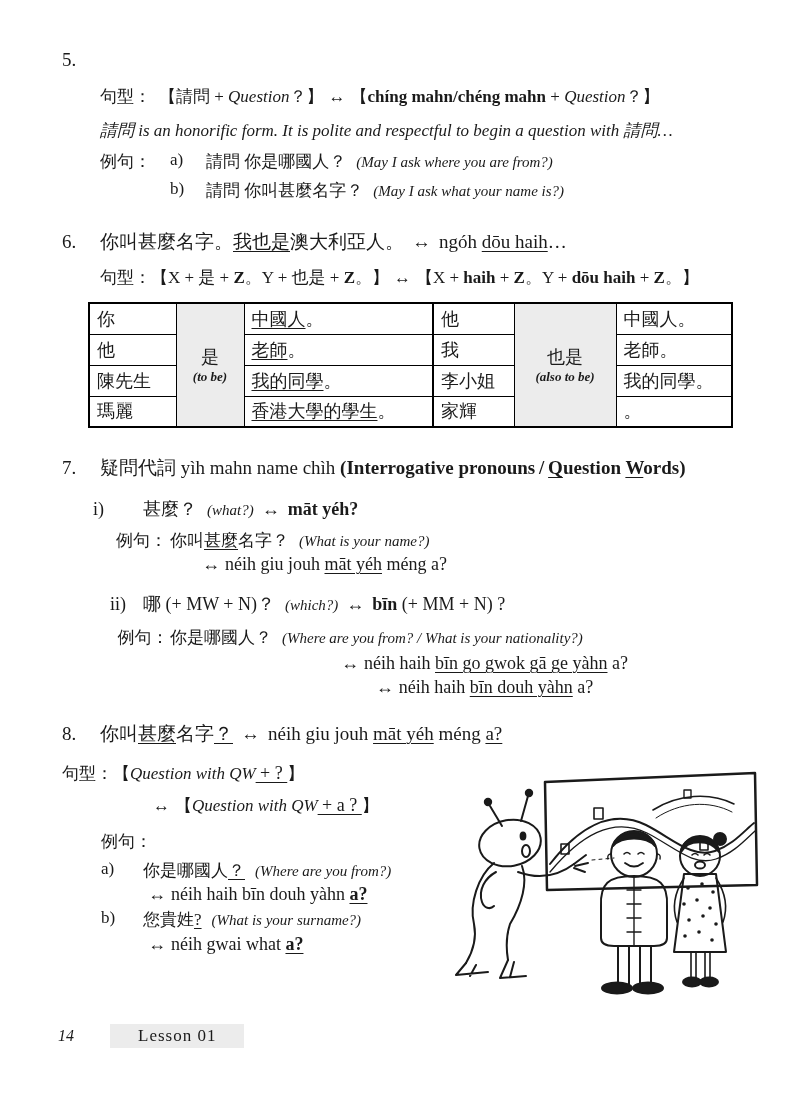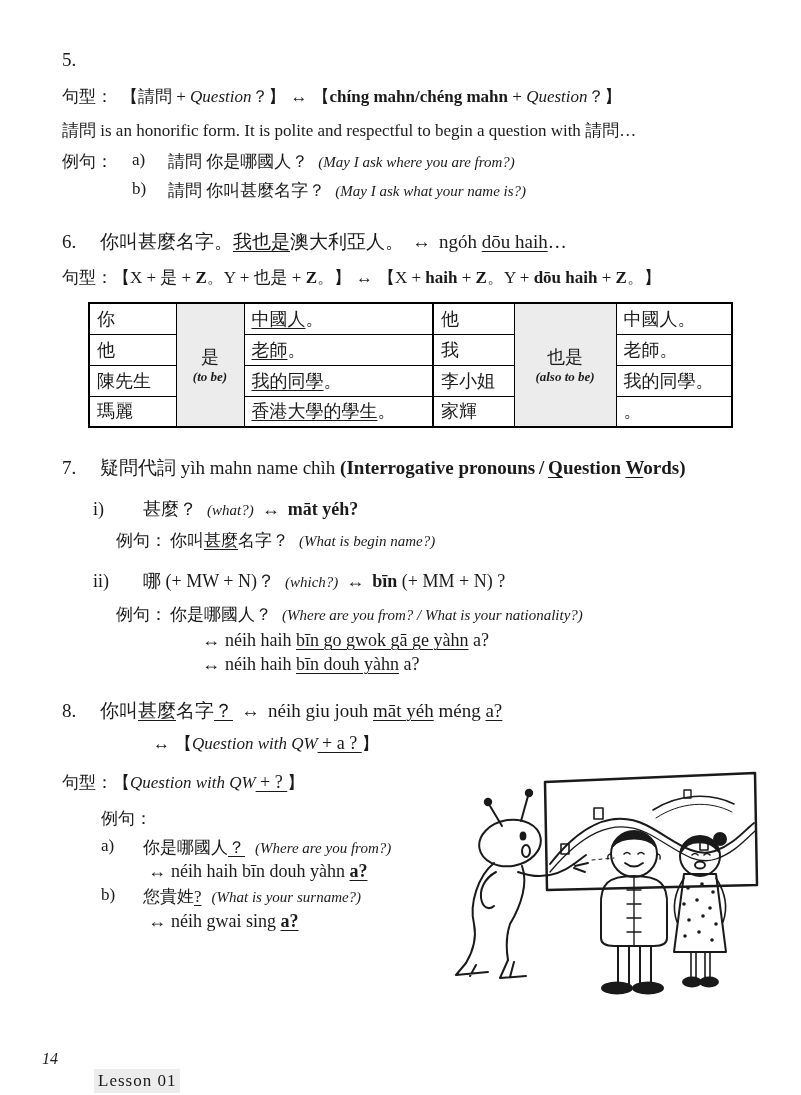--- a/index.html
+++ b/index.html
@@ -15,69 +15,69 @@
   .num { flex:none; width:38px; }
   .row { display:flex; }
 
   .u { text-decoration:underline; text-underline-offset:3px; text-decoration-thickness:1px; }
   .b { font-weight:bold; }
   .it { font-style:italic; }
   .gloss { font-style:italic; font-size:15px; margin-left:10px; white-space:nowrap; }
   .arr { margin:0 8px; }
   .arr-tight { margin:0 5px; }
 
-  .ind1 { }          
+  .ind1 { margin-left:38px; }          
   .lbl-ex5 { flex:none; width:70px; }
   .lbl-ab5 { flex:none; width:36px; }
   .sp70 { flex:none; width:70px; }
 
   .sec6 { margin-top:26px; }
   .sec7 { margin-top:26px; }
   .sec8 { margin-top:22px; }
 
   .pat { margin-top:10px; font-size:17px; }
-  .note { margin-top:8px; font-size:17px; }
+  .note { margin-top:8px; font-size:17px;font-style:italic; }
   .exline { margin-top:6px; font-size:17px; }
 
   
   .gram-table { border-collapse:collapse; margin:11px 0 0 26px; font-size:18px;
                 border:2px solid #000; table-layout:fixed; }
   .gram-table td { border:1px solid #000; padding:1px 7px; height:31px; vertical-align:middle; }
   .gram-table td.mid { border-left:2px solid #000; }
   .gram-table td.shade { background:#ececec; text-align:center; padding:1px 3px; }
   .c1{width:87px;} .c2{width:68px;} .c3{width:189px;} .c4{width:81px;} .c5{width:102px;} .c6{width:116px;}
   .shade-cn { font-size:18px; }
   .shade-en { font-size:13px; font-style:italic;font-weight:bold; }
 
   
   .sub { margin-top:14px; }
-  .sub2 { margin-top:16px; }
+  .sub2 { margin-top:16px;text-align:center; }
   .sub .head, .sub2 .head { display:flex; font-size:18px; line-height:26px; }
   .rlabel { flex:none; width:50px; margin-left:31px; }
   .sub-ex { margin-left:54px; margin-top:6px; display:flex; font-size:17px; }
   .sub-ex .exl { flex:none; width:54px; }
   .sub-ans { margin-left:135px; margin-top:2px; font-size:18px; }
 
   
   .pat8 { margin-top:12px; font-size:17px; margin-left:0; }
   .pat8b { margin-top:5px; font-size:17px; margin-left:86px; }
   .ex8 { margin-top:10px; font-size:17px; margin-left:39px; }
   .ab8 { display:flex; margin-top:4px; font-size:17px; }
   .ab8 .abl { flex:none; width:42px; margin-left:39px; }
   .ans8 { margin-left:81px; margin-top:2px; font-size:18px; }
 
   .bigq { font-size:18px; }
 
   
   .illu { position:absolute; left:448px; top:766px; width:314px; height:240px; }
 
   
-  .footer { position:absolute; left:42px; top:1024px; display:flex; align-items:center; }
+  .footer { position:absolute; left:58px; top:1024px; display:flex; align-items:center; }
   .pg-num { font-style:italic; font-size:16px; }
-  .lesson-box { margin-left:36px; background:#ececec; padding:2px 4px; font-size:17px; letter-spacing:1px;margin-top:45px; }
+  .lesson-box { margin-left:36px; background:#ececec; padding:2px 28px; font-size:17px; letter-spacing:1px; }
 </style>
 </head>
 <body>
 
 <div class="page">
 
   <section>
     <div class="heading">
         <span class="num">5.</span>
       </div>
@@ -146,22 +146,23 @@
         <span><span>疑問代詞 yìh mahn name chìh </span><span class="b">(Interrogative pronouns / </span><span class="b u">Q</span><span class="b">uestion </span><span class="b u">W</span><span class="b">ords)</span></span>
       </div>
 
     <div class="sub">
       <div class="head">
           <span class="rlabel">i)</span>
           <span><span>甚麼？</span><span class="gloss">(what?)</span><span class="arr">↔</span><span class="b">māt yéh?</span></span>
         </div>
       <div class="sub-ex">
           <span class="exl">例句：</span>
-          <span><span>你叫</span><span class="u">甚麼</span><span>名字？</span><span class="gloss">(What is begin name?)</span></span>
-        </div>
+          <span><span>你叫</span><span class="u">甚麼</span><span>名字？</span><span class="gloss">(What is your name?)</span></span>
+        </div>
+      <div class="sub-ans"><span class="arr-tight">↔</span><span>néih giu jouh </span><span class="u">māt yéh</span><span> méng a?</span></div>
     </div>
 
     <div class="sub2">
       <div class="head">
           <span class="rlabel">ii)</span>
           <span><span>哪 (+ MW + N)？</span><span class="gloss">(which?)</span><span class="arr">↔</span><span class="b">bīn</span><span> (+ MM + N) ?</span></span>
         </div>
       <div class="sub-ex" style="margin-top:8px">
           <span class="exl">例句：</span>
           <span><span>你是哪國人？</span><span class="gloss">(Where are you from? / What is your nationality?)</span></span>
@@ -170,36 +171,36 @@
       <div class="sub-ans" style="margin-top:3px"><span class="arr-tight">↔</span><span>néih haih </span><span class="u">bīn douh yàhn</span><span> a?</span></div>
     </div>
   </section>
 
   <section class="sec8">
     <div class="heading">
         <span class="num">8.</span>
         <span><span>你叫</span><span class="u">甚麼</span><span>名字</span><span class="u">？</span><span class="arr">↔</span><span>néih giu jouh </span><span class="u">māt yéh</span><span> méng </span><span class="u">a?</span></span>
       </div>
 
+    <div class="line pat8 ind1"><span>句型：</span><span>【</span><span class="it">Question with QW</span><span class="u bigq">&nbsp;+  ?&nbsp;</span><span>】</span></div>
     <div class="line pat8b"><span class="arr-tight">↔</span><span>【</span><span class="it">Question with QW</span><span class="u bigq">&nbsp;+  a ?&nbsp;</span><span>】</span></div>
-    <div class="line pat8 ind1"><span>句型：</span><span>【</span><span class="it">Question with QW</span><span class="u bigq">&nbsp;+  ?&nbsp;</span><span>】</span></div>
 
     <div class="line ex8"><span>例句：</span></div>
 
     <div class="ab8">
         <span class="abl">a)</span>
         <span><span>你是哪國人</span><span class="u">？</span><span class="gloss">(Where are you from?)</span></span>
       </div>
     <div class="ans8"><span class="arr-tight">↔</span><span>néih haih bīn douh yàhn </span><span class="u b">a?</span></div>
 
     <div class="ab8" style="margin-top:3px">
         <span class="abl">b)</span>
         <span><span>您貴姓</span><span class="u">?</span><span class="gloss">(What is your surname?)</span></span>
       </div>
-    <div class="ans8" style="margin-top:3px"><span class="arr-tight">↔</span><span>néih gwai sing </span><span class="u b">a?</span></div>
+    <div class="ans8" style="margin-top:3px"><span class="arr-tight">↔</span><span>néih gwai what </span><span class="u b">a?</span></div>
   </section>
 </div>
 
 <svg class="illu" viewBox="0 0 314 240">
   <g stroke="#1a1a1a" fill="none" stroke-width="2" stroke-linecap="round" stroke-linejoin="round">
 
     <g>
       <path d="M97 16 L307 7 L309 119 L99 124 Z" stroke-width="2.5"></path>
       <path d="M102 98 C 130 62, 163 42, 198 59 C 224 72, 244 93, 267 85 C 285 79, 297 64, 306 57"></path>
       <path d="M102 106 C 132 70, 164 50, 199 67 C 225 80, 245 101, 268 93 C 286 87, 298 73, 307 65" stroke-width="1.3"></path>

